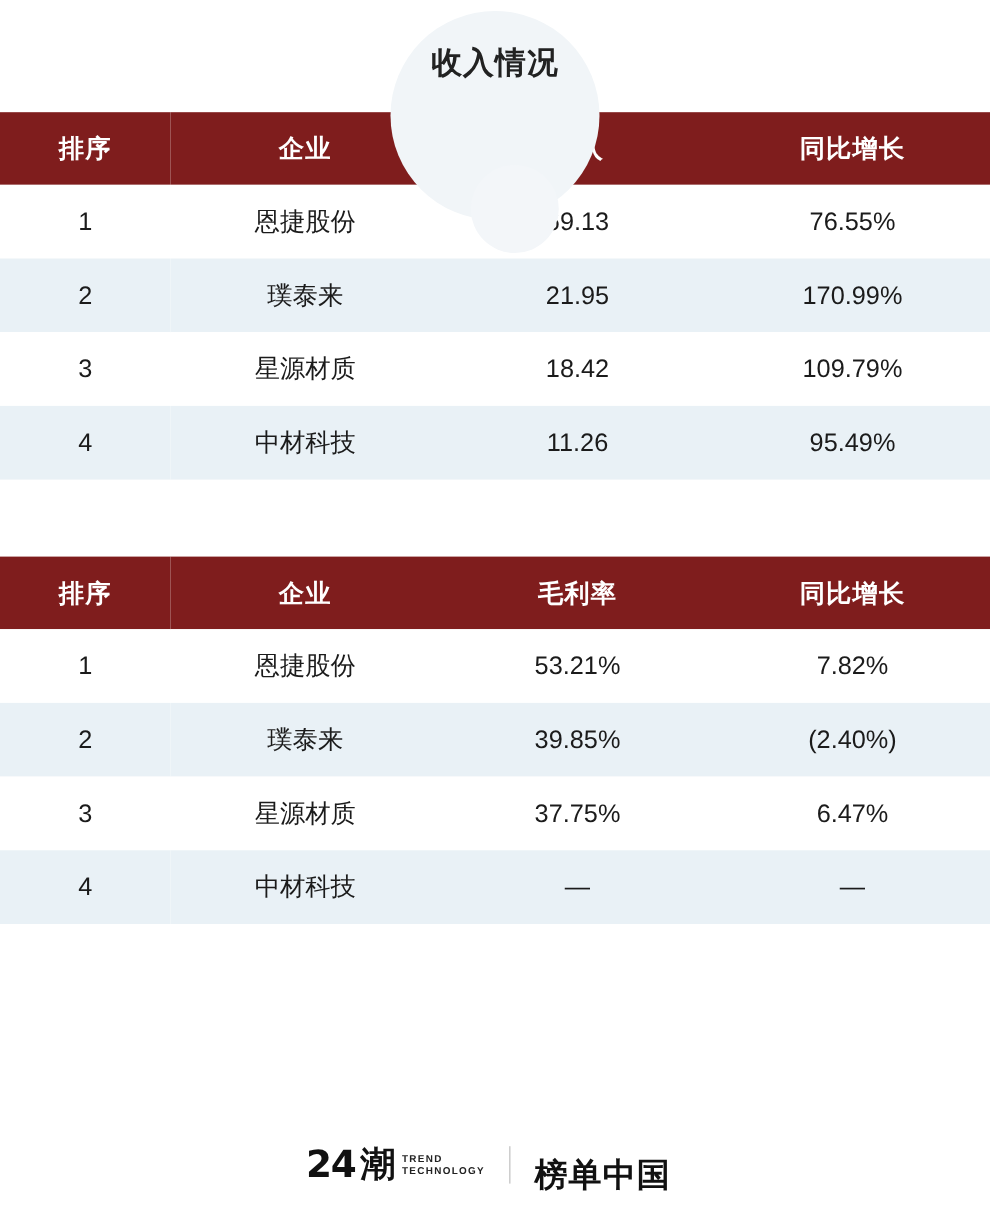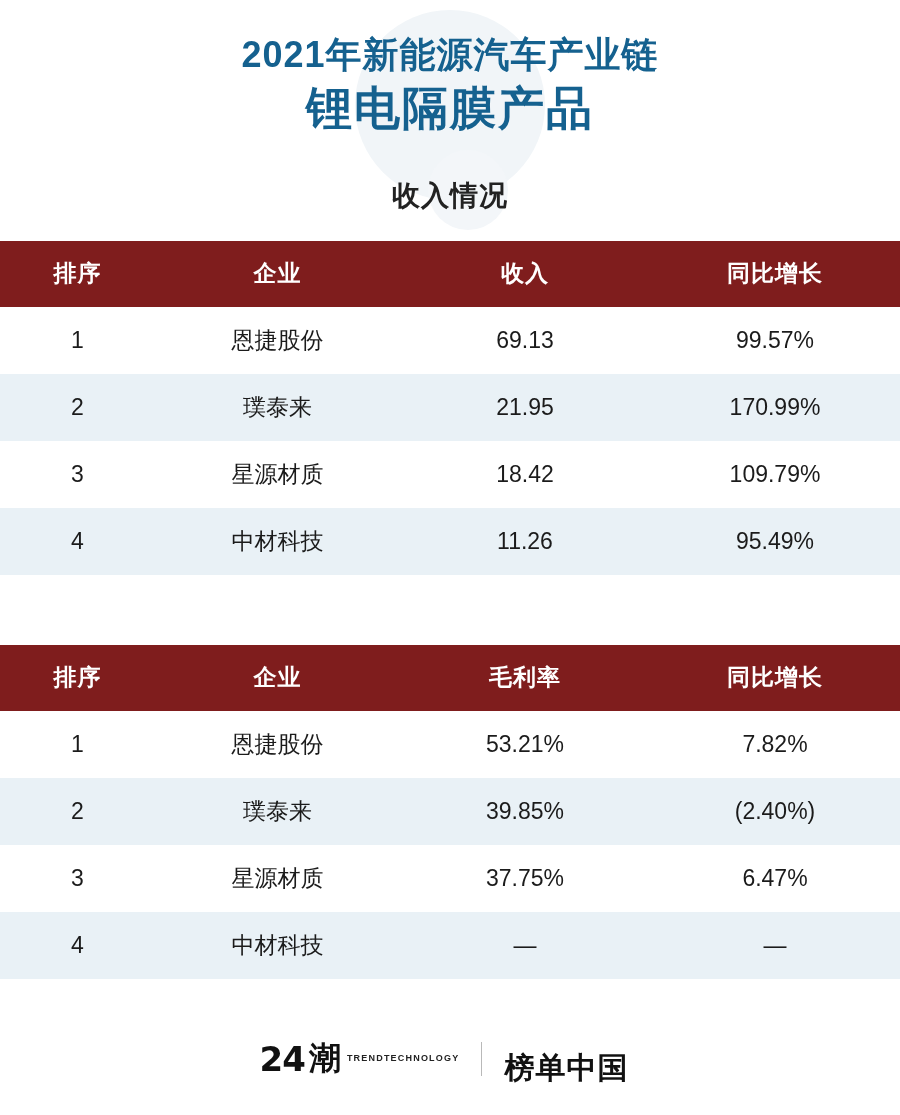--- a/index.html
+++ b/index.html
@@ -144,21 +144,21 @@
     font-family: "DejaVu Sans", sans-serif;
   }
   .logo-cn {
     font-size: 32px;
     font-weight: bold;
     color: #111;
     letter-spacing: -1px;
   }
   .logo-en {
     display: flex;
-    flex-direction: row;
+    flex-direction: column;
     line-height: 1.15;
     margin-left: 3px;
   }
   .logo-en span {
     font-size: 9px;
     letter-spacing: 1.2px;
     color: #222;
     font-weight: bold;
   }
   .logo-divider {
@@ -175,24 +175,20 @@
   }
 </style>
 </head>
 <body>
 
 <div class="page">
 
   <div class="deco-circle"></div>
   <div class="deco-circle small"></div>
 
-  <div class="header">
-    <div class="title-line1">2021年新能源汽车产业链</div>
-    <div class="title-line2">锂电隔膜产品</div>
-  </div>
 
   <div style="height:38px"></div>
 
   <div class="section-title">收入情况</div>
 
   <div class="spacer-sm"></div>
 
   <table class="data-table">
     <colgroup>
       <col class="col-rank">
@@ -206,21 +202,21 @@
         <th>企业</th>
         <th>收入</th>
         <th>同比增长</th>
       </tr>
     </thead>
     <tbody>
       <tr class="row-even">
         <td>1</td>
         <td>恩捷股份</td>
         <td>69.13</td>
-        <td>99.57%</td>
+        <td>76.55%</td>
       </tr>
       <tr class="row-odd">
         <td>2</td>
         <td>璞泰来</td>
         <td>21.95</td>
         <td>170.99%</td>
       </tr>
       <tr class="row-even">
         <td>3</td>
         <td>星源材质</td>

